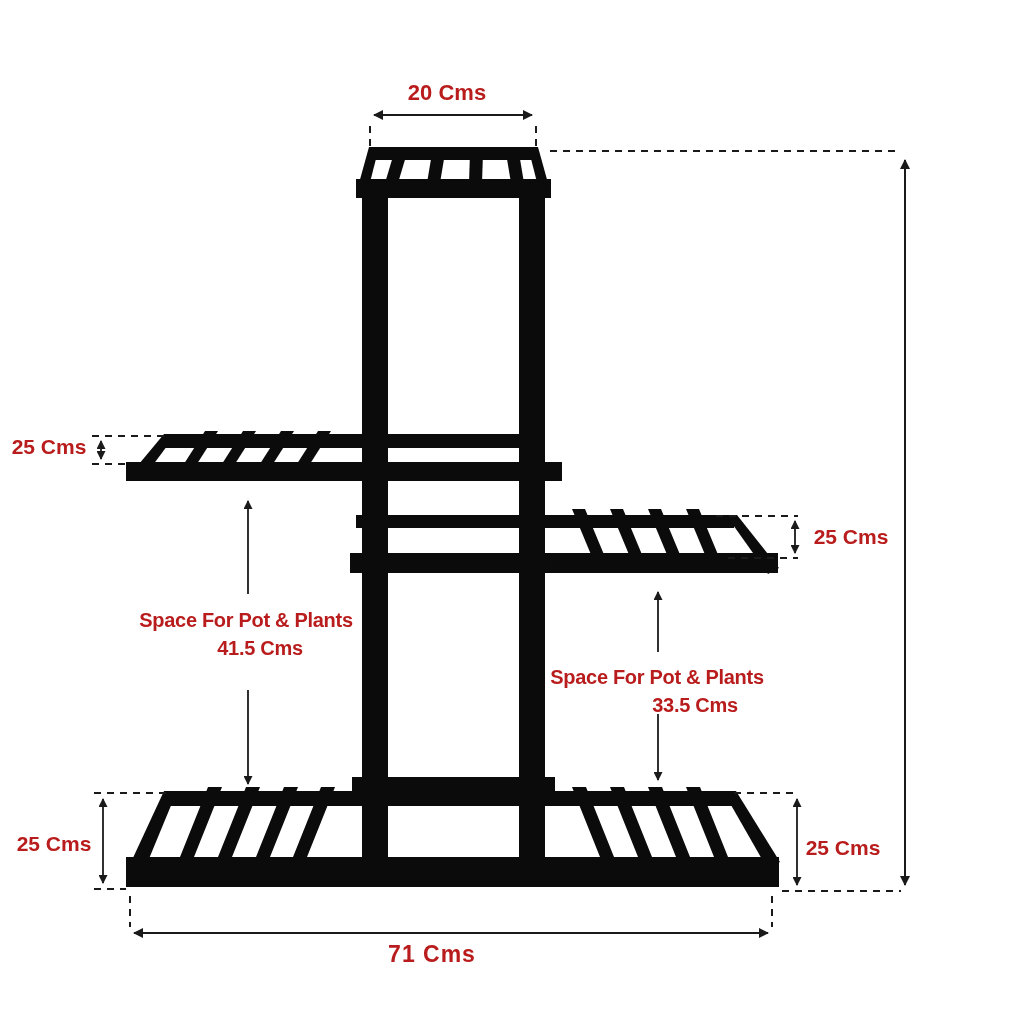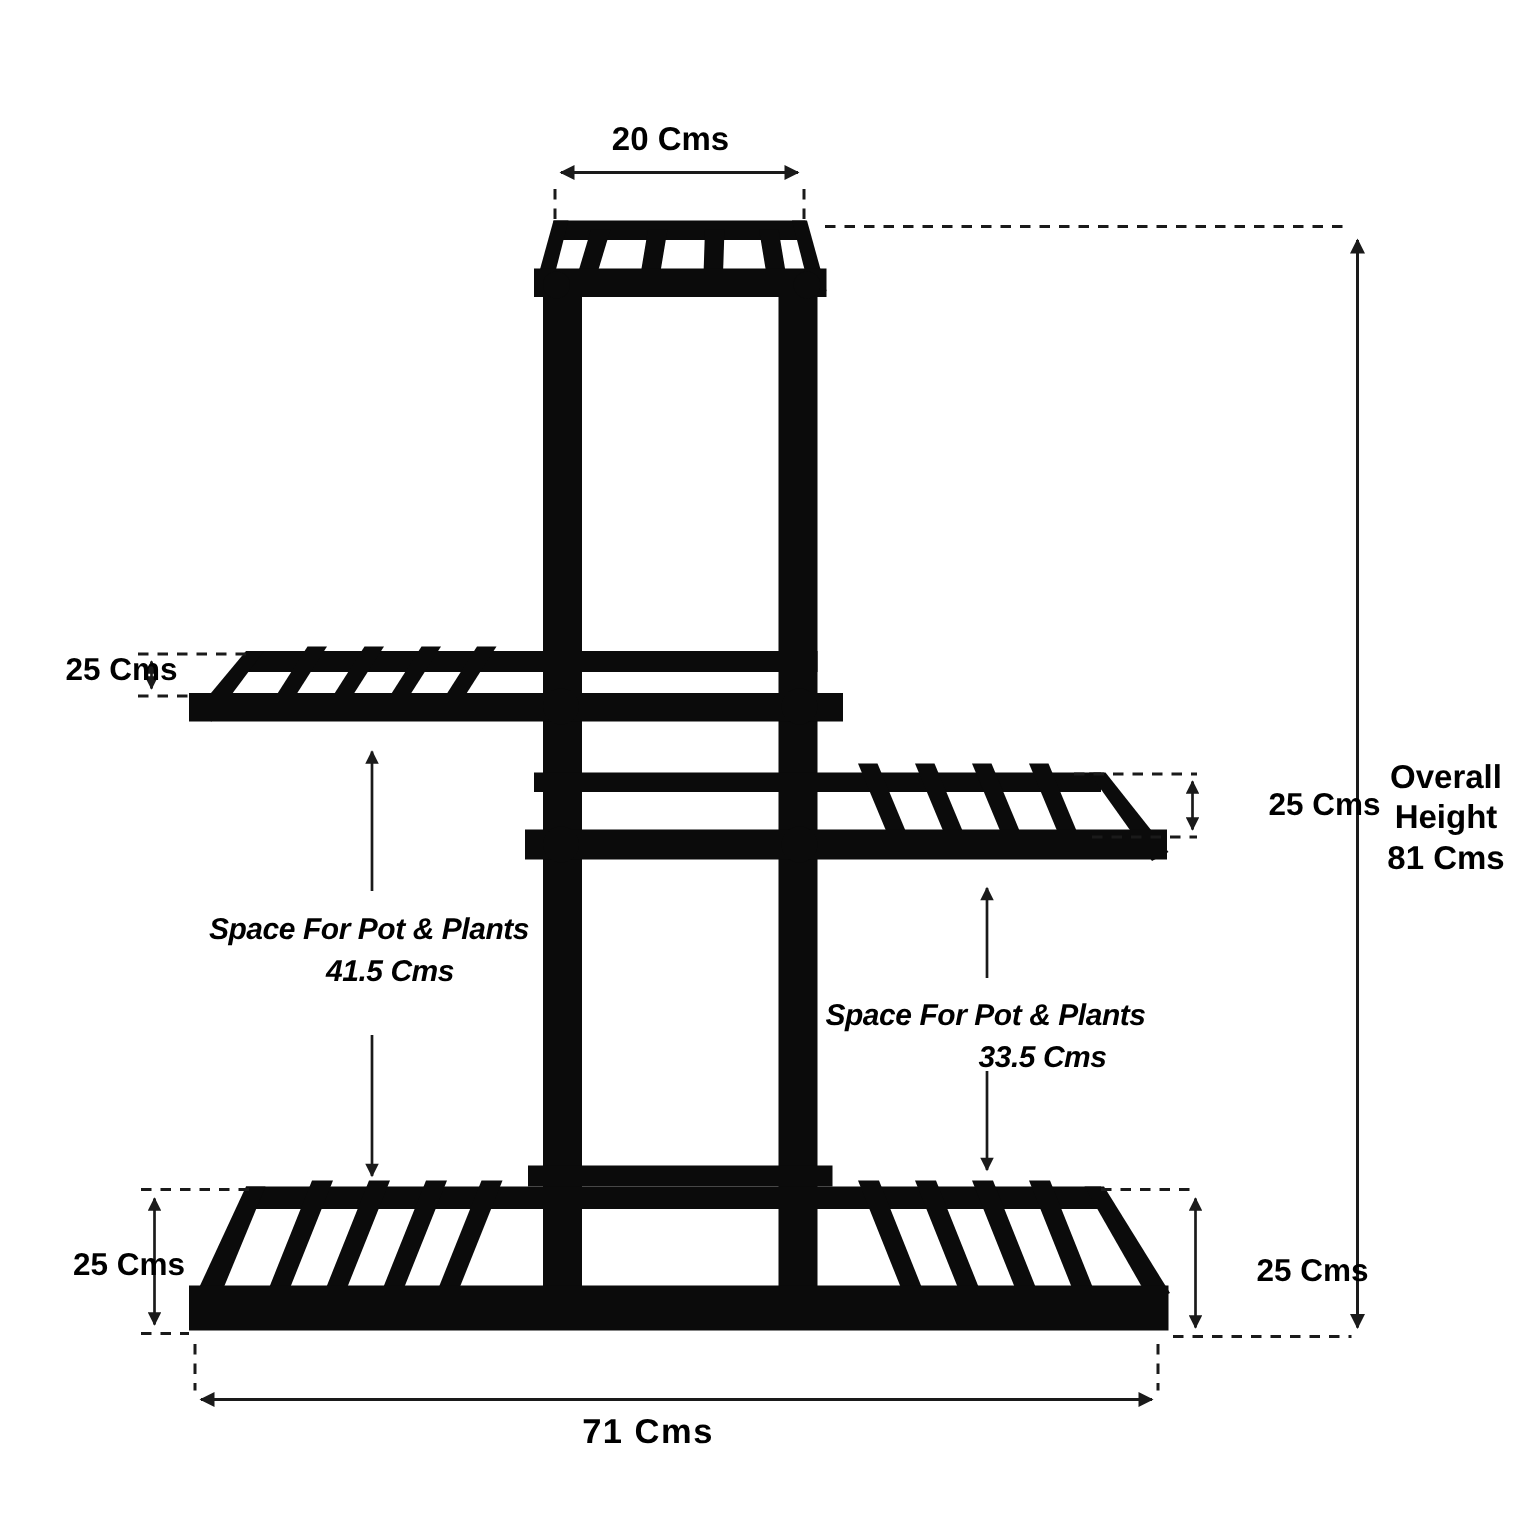--- a/index.html
+++ b/index.html
@@ -3,25 +3,25 @@
 <meta charset="utf-8">
 <style>
   html,body{margin:0;padding:0;background:#fff;}
   .stage{
     position:relative;width:1024px;height:1024px;background:#ffffff;
     overflow:hidden;font-family:"Liberation Sans",sans-serif;
   }
   .stage svg{position:absolute;left:0;top:0;}
   .lbl{
     position:absolute;transform:translateX(-50%);white-space:nowrap;
-    font:700 22px/26px "Liberation Sans",sans-serif;color:#000000;
-    letter-spacing:0;text-align:center;
+    font:700 22px/26px "Liberation Sans",sans-serif;color:#b91c1c;
+    letter-spacing:0;text-align:right;
   }
-  .lbl.small{font-size:21px;margin-left:32px;}
-  .lbl.space{font-size:20px;letter-spacing:-0.3px;font-style:italic;}
+  .lbl.small{font-size:21px;}
+  .lbl.space{font-size:20px;letter-spacing:-0.3px;}
   .lbl.base{font-size:23px;letter-spacing:1px;}
   .lbl.block{
     transform:none;white-space:normal;width:98px;line-height:27px;font-size:22px;
   }
   .ink{stroke:#1a1a1a;stroke-width:2;fill:none;}
   .dash{stroke:#1a1a1a;stroke-width:2;fill:none;stroke-dasharray:7 6;}
   .thin{stroke-width:1.8;}
   .steel{fill:#0b0b0b;stroke:none;}
 </style>
 </head>
@@ -145,21 +145,20 @@
       <line class="ink" x1="134" y1="933" x2="768" y2="933" marker-start="url(#ah)" marker-end="url(#ah)"></line>
     </g>
   </svg>
 
   <div class="lbl" style="left:447px;top:80px;">20 Cms</div>
 
   <div class="lbl small" style="left:49px;top:434px;">25 Cms</div>
 
   <div class="lbl small" style="left:851px;top:524px;">25 Cms</div>
 
-  <div class="lbl block" style="left:915px;top:504px;">Overall Height 81 Cms</div>
 
   <div class="lbl space" style="left:246px;top:607px;">Space For Pot &amp; Plants</div>
   <div class="lbl space" style="left:260px;top:635px;">41.5 Cms</div>
 
   <div class="lbl space" style="left:657px;top:664px;">Space For Pot &amp; Plants</div>
   <div class="lbl space" style="left:695px;top:692px;">33.5 Cms</div>
 
   <div class="lbl small" style="left:54px;top:831px;">25 Cms</div>
 
   <div class="lbl small" style="left:843px;top:835px;">25 Cms</div>

